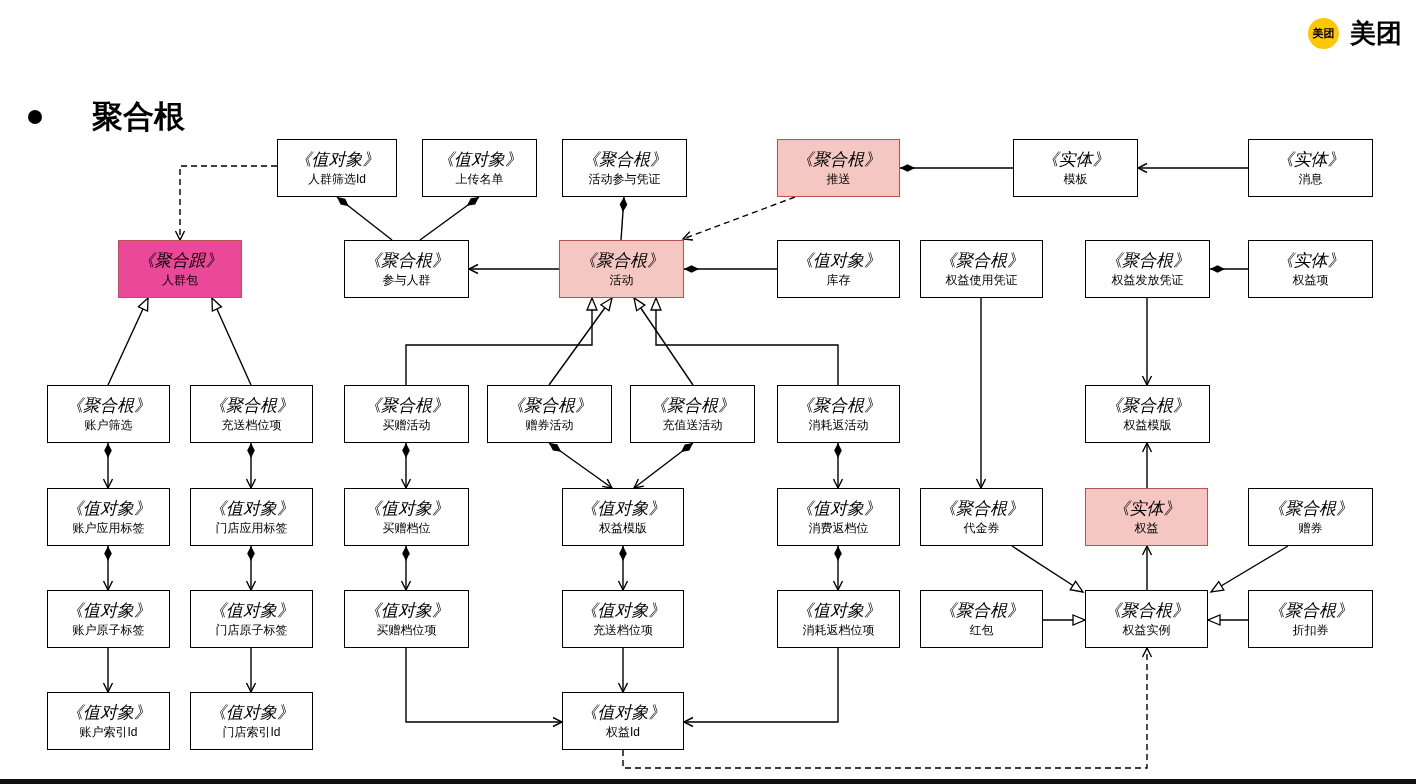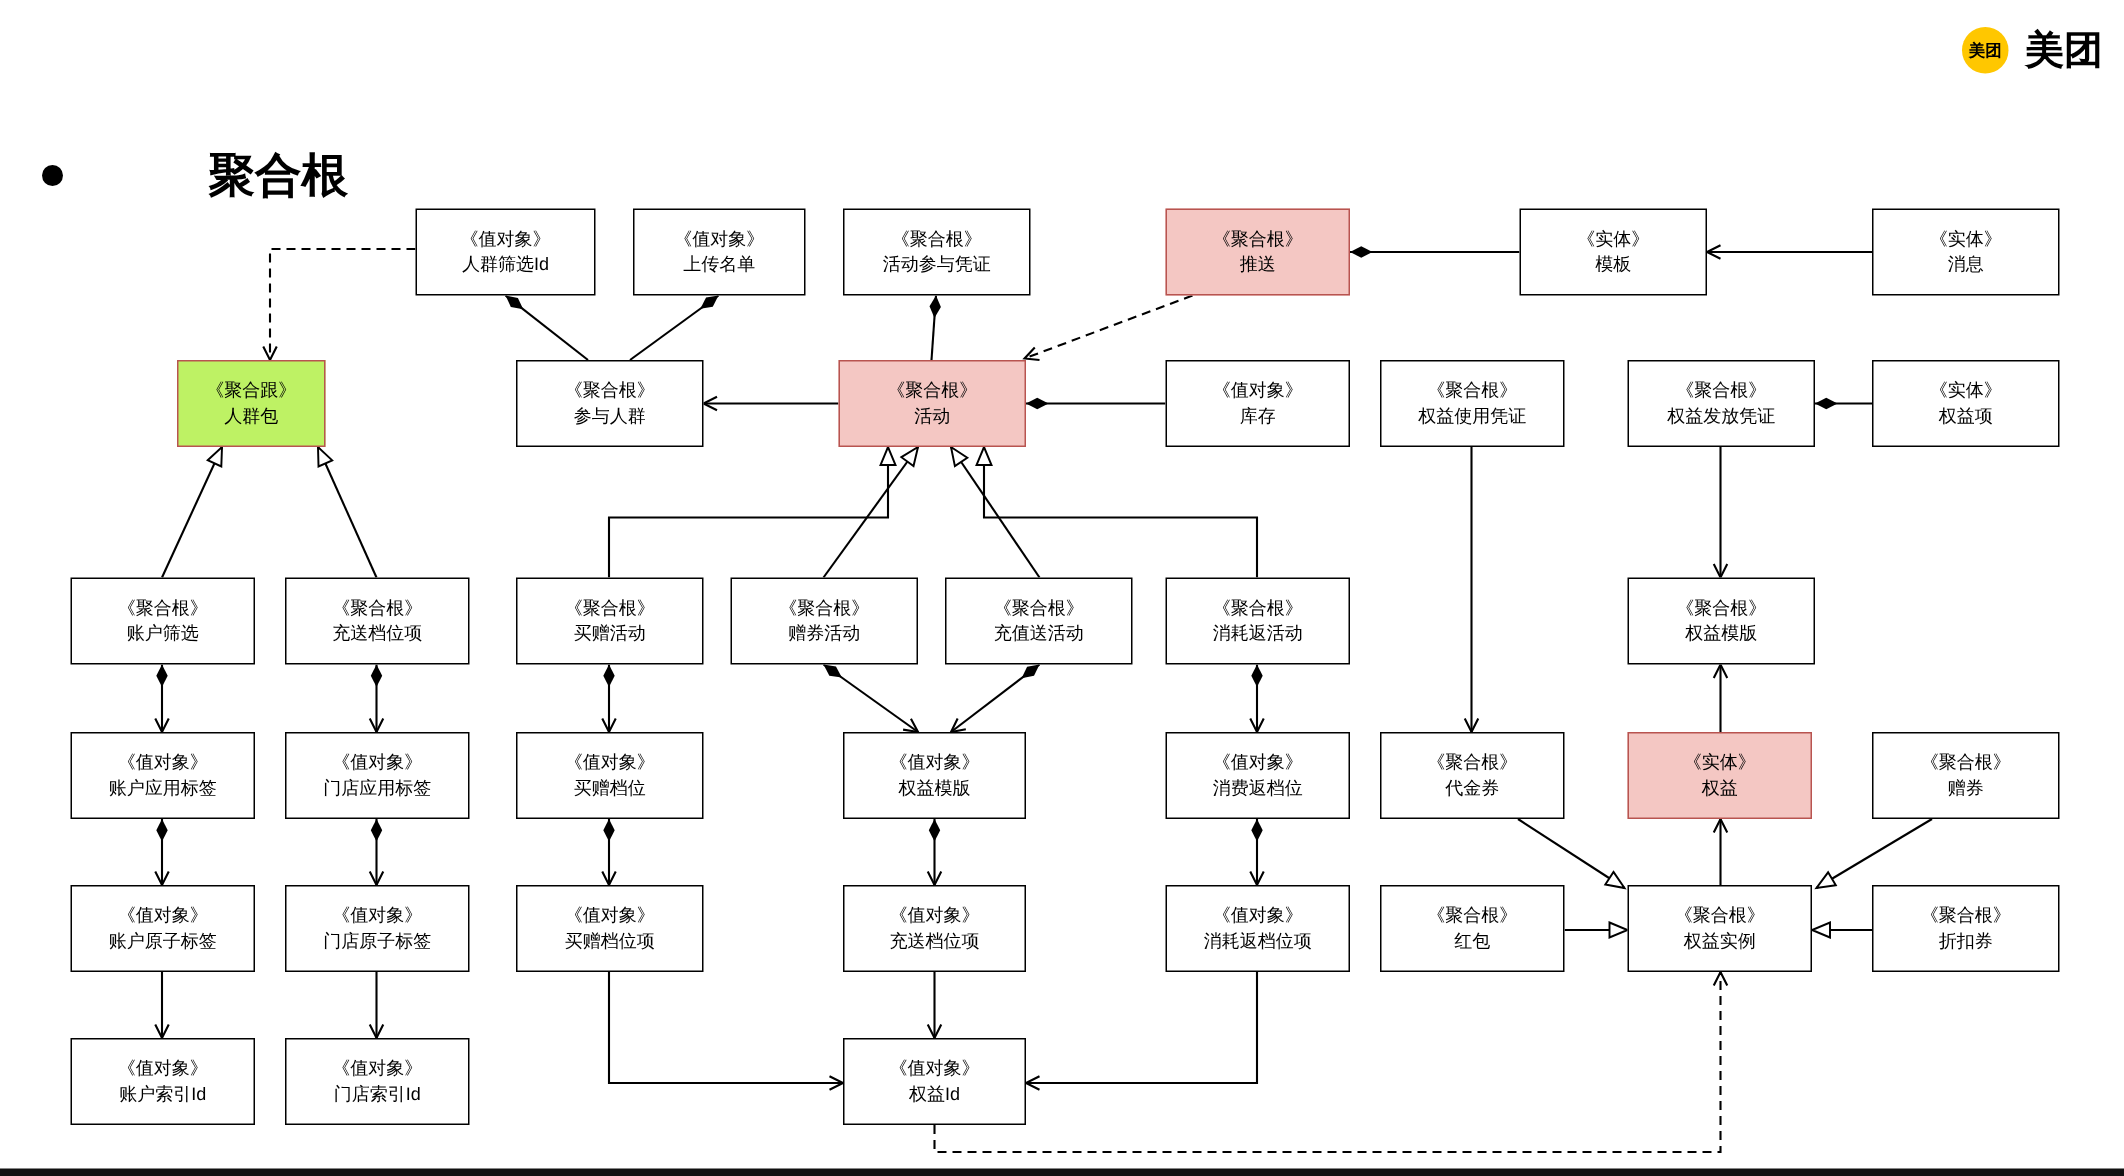--- a/index.html
+++ b/index.html
@@ -1,30 +1,30 @@
 <!DOCTYPE html>
 <html><head>
 <meta charset="utf-8">
 <style>
   html,body{margin:0;padding:0;background:#fff;}
   #stage{position:relative;width:1416px;height:784px;background:#ffffff;overflow:hidden;
          font-family:"Liberation Sans","DejaVu Sans",sans-serif;color:#000;}
   #page-title{position:absolute;left:8px;top:12px;font-size:37px;font-weight:800;letter-spacing:1px;}
-  #bullet-row{position:absolute;left:28px;top:96px;display:flex;align-items:center;gap:47px;}
+  #bullet-row{position:absolute;left:28px;top:96px;display:flex;align-items:center;}
   #bullet-dot{width:14px;height:14px;border-radius:50%;background:#000;display:inline-block;}
   #bullet-text{font-size:31px;font-weight:700;margin-left:50px;}
   #logo{position:absolute;top:16px;right:14px;display:flex;align-items:center;gap:11px;}
   #logo-badge{width:31px;height:31px;border-radius:50%;background:#FFC700;color:#000;
               font-size:11px;font-weight:700;display:flex;align-items:center;justify-content:center;}
   #logo-text{font-size:26px;font-weight:800;}
   #edges{position:absolute;left:0;top:0;}
   #canvas{position:absolute;left:0;top:0;width:100%;height:100%;pointer-events:none;}
   .node{position:absolute;background:#fff;border:1.5px solid #000;box-sizing:border-box;
         display:flex;flex-direction:column;align-items:center;justify-content:center;text-align:center;}
-  .node .stereo{font-size:12px;line-height:1.3;}
+  .node .stereo{font-size:17px;line-height:1.3;font-style:italic;}
   .node .nname{font-size:12px;line-height:1.35;}
   #watermark{position:absolute;right:16px;bottom:12px;font-size:21px;font-weight:700;color:#333a45;
              text-shadow:0 1px 2px rgba(255,255,255,.85);}
   #bottombar{position:absolute;left:0;bottom:0;width:100%;height:5px;background:#101010;}
 </style>
 </head>
 <body>
 
 <div id="stage">
 
@@ -115,21 +115,21 @@
         <div class="nname">推送</div>
       </div>
       <div class="node" style="left: 1013px; top: 139px; width: 125px; height: 58px;">
         <div class="stereo">《实体》</div>
         <div class="nname">模板</div>
       </div>
       <div class="node" style="left: 1248px; top: 139px; width: 125px; height: 58px;">
         <div class="stereo">《实体》</div>
         <div class="nname">消息</div>
       </div>
-      <div class="node" style="left: 118px; top: 240px; width: 99px; height: 58px; background: #bef264; border-color: rgb(184, 84, 80);">
+      <div class="node" style="left: 118px; top: 240px; width: 124px; height: 58px; background: #ec4899; border-color: rgb(184, 84, 80);">
         <div class="stereo">《聚合跟》</div>
         <div class="nname">人群包</div>
       </div>
       <div class="node" style="left: 344px; top: 240px; width: 125px; height: 58px;">
         <div class="stereo">《聚合根》</div>
         <div class="nname">参与人群</div>
       </div>
       <div class="node" style="left: 559px; top: 240px; width: 125px; height: 58px; background: rgb(244, 199, 195); border-color: rgb(184, 84, 80);">
         <div class="stereo">《聚合根》</div>
         <div class="nname">活动</div>

